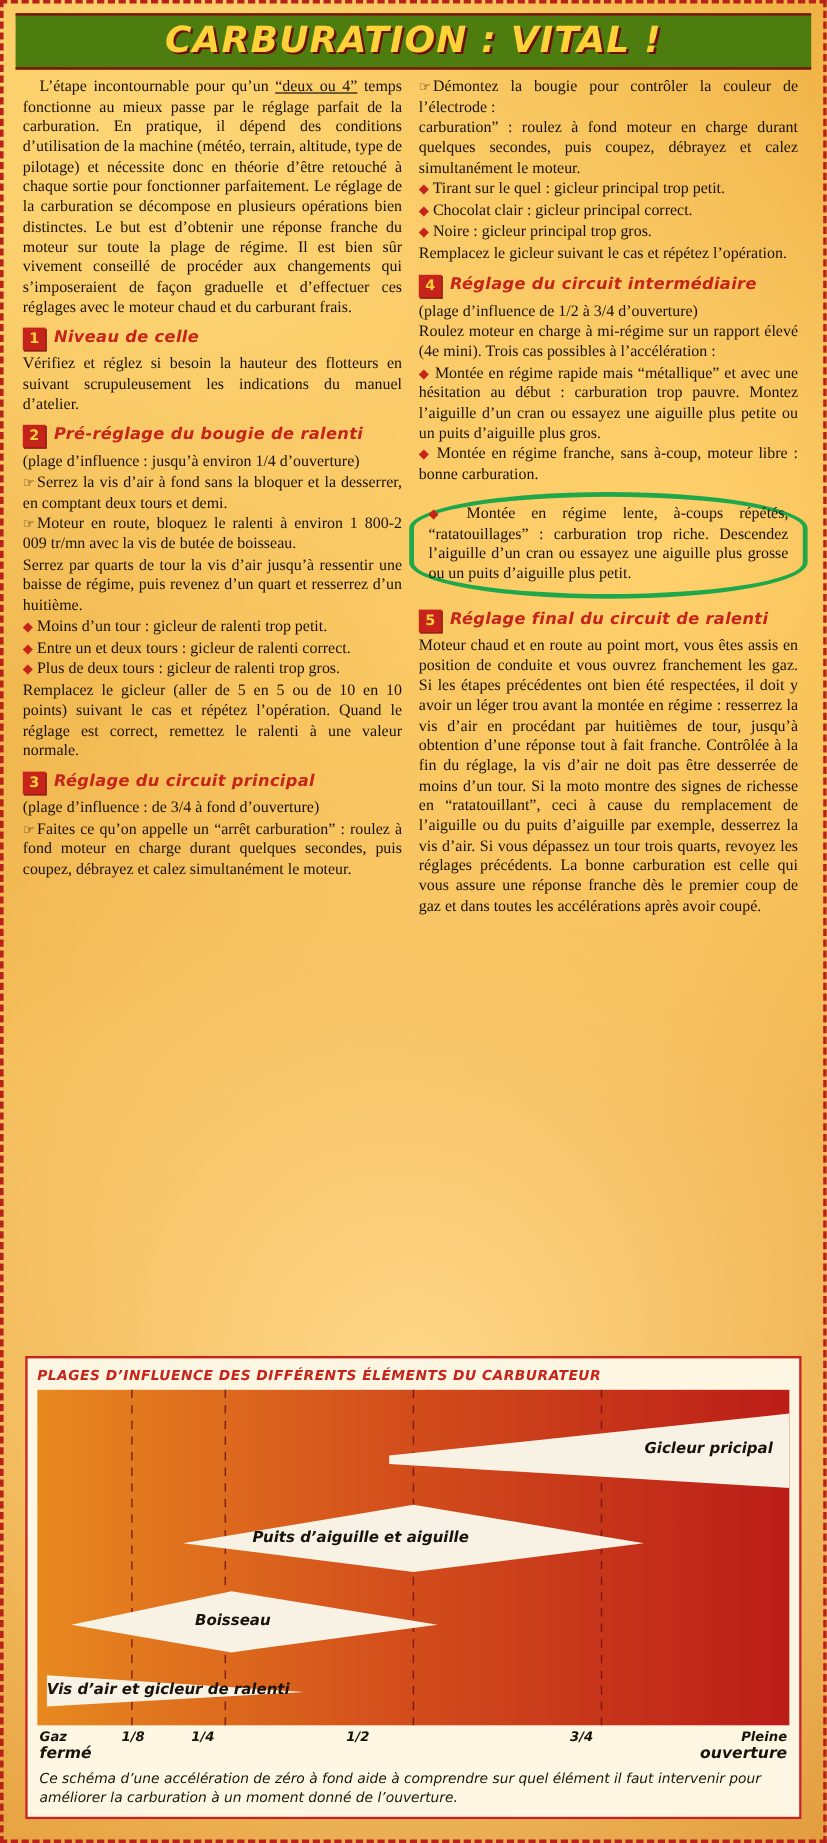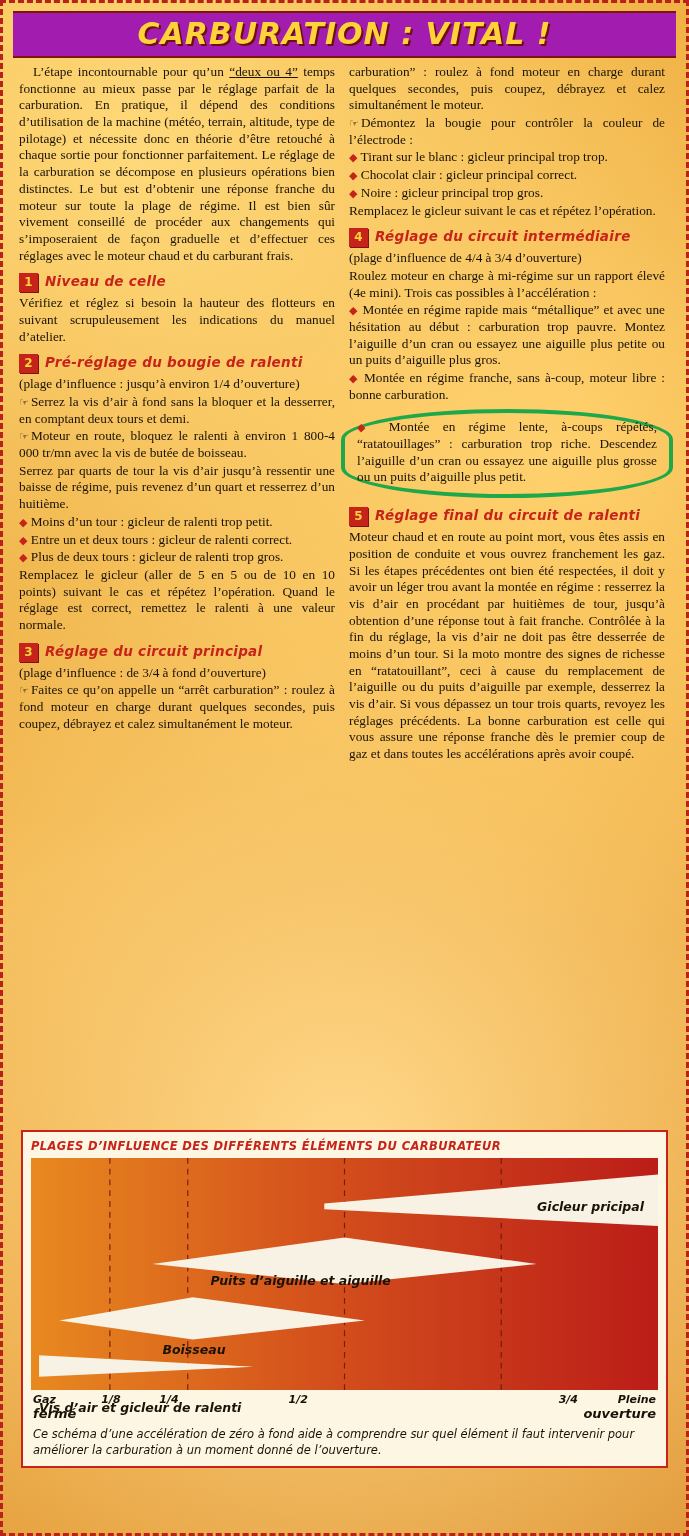--- a/index.html
+++ b/index.html
@@ -16,21 +16,21 @@
     position:relative;
   }
   .page{
     position:absolute;inset:0;
     border:3px dashed #b8221a;
     box-sizing:border-box;
     padding:6px 10px 4px 10px;
   }
   
   .title-bar{
-    background:#a21caf;
+    background:#4d7c0f;
     border-top:2px solid #7d1410;
     border-bottom:2px solid #7d1410;
     text-align:center;
     padding:3px 0 5px 0;
     margin:2px 0 6px 0;
   }
   .title-bar h1{
     margin:0;
     font-family:"DejaVu Sans", sans-serif;
     font-weight:bold;
@@ -113,21 +113,21 @@
   .chart-title{
     text-align:left;
     font-family:"DejaVu Sans", sans-serif;
     font-weight:bold;
     font-style:italic;
     font-size:11.5px;
     color:#c6241b;
     letter-spacing:.4px;
     margin:1px 0 5px 0;
   }
-  .chart-box{position:relative;height:232px;}
+  .chart-box{position:relative;height:280px;}
   .chart-caption{
     font-family:"DejaVu Sans", sans-serif;
     font-style:italic;
     font-size:11.5px;
     line-height:1.35;
     color:#1a1208;
     margin-top:6px;
     padding:0 2px;
   }
   .axis-row{
@@ -165,48 +165,48 @@
         <span class="sec-title">Niveau de celle</span>
       </div>
       <p>Vérifiez et réglez si besoin la hauteur des flotteurs en suivant scrupuleusement les indications du manuel d’atelier.</p>
 
       <div class="sec">
         <span class="num">2</span>
         <span class="sec-title">Pré-réglage du bougie de ralenti</span>
       </div>
       <p>(plage d’influence : jusqu’à environ 1/4 d’ouverture)</p>
       <p><span class="hand">☞</span><span>Serrez la vis d’air à fond sans la bloquer et la desserrer, en comptant deux tours et demi.</span></p>
-      <p><span class="hand">☞</span><span>Moteur en route, bloquez le ralenti à environ 1 800-4 000 tr/mn avec la vis de butée de boisseau.</span></p>
+      <p><span class="hand">☞</span><span>Moteur en route, bloquez le ralenti à environ 1 800-2 009 tr/mn avec la vis de butée de boisseau.</span></p>
       <p>Serrez par quarts de tour la vis d’air jusqu’à ressentir une baisse de régime, puis revenez d’un quart et resserrez d’un huitième.</p>
       <p><span class="diamond">◆</span> <span>Moins d’un tour : gicleur de ralenti trop petit.</span></p>
       <p><span class="diamond">◆</span> <span>Entre un et deux tours : gicleur de ralenti correct.</span></p>
       <p><span class="diamond">◆</span> <span>Plus de deux tours : gicleur de ralenti trop gros.</span></p>
       <p>Remplacez le gicleur (aller de 5 en 5 ou de 10 en 10 points) suivant le cas et répétez l’opération. Quand le réglage est correct, remettez le ralenti à une valeur normale.</p>
 
       <div class="sec">
         <span class="num">3</span>
         <span class="sec-title">Réglage du circuit principal</span>
       </div>
       <p>(plage d’influence : de 3/4 à fond d’ouverture)</p>
       <p><span class="hand">☞</span><span>Faites ce qu’on appelle un “arrêt carburation” : roulez à fond moteur en charge durant quelques secondes, puis coupez, débrayez et calez simultanément le moteur.</span></p>
     </div>
 
     <div class="col">
+      <p><span class="hand">☞</span><span>Démontez la bougie pour contrôler la couleur de l’électrode :</span></p>
       <p>carburation” : roulez à fond moteur en charge durant quelques secondes, puis coupez, débrayez et calez simultanément le moteur.</p>
-      <p><span class="hand">☞</span><span>Démontez la bougie pour contrôler la couleur de l’électrode :</span></p>
-      <p><span class="diamond">◆</span> <span>Tirant sur le blanc : gicleur principal trop trop.</span></p>
+      <p><span class="diamond">◆</span> <span>Tirant sur le quel : gicleur principal trop petit.</span></p>
       <p><span class="diamond">◆</span> <span>Chocolat clair : gicleur principal correct.</span></p>
       <p><span class="diamond">◆</span> <span>Noire : gicleur principal trop gros.</span></p>
       <p>Remplacez le gicleur suivant le cas et répétez l’opération.</p>
 
       <div class="sec">
         <span class="num">4</span>
         <span class="sec-title">Réglage du circuit intermédiaire</span>
       </div>
-      <p>(plage d’influence de 4/4 à 3/4 d’ouverture)</p>
+      <p>(plage d’influence de 1/2 à 3/4 d’ouverture)</p>
       <p>Roulez moteur en charge à mi-régime sur un rapport élevé (4e mini). Trois cas possibles à l’accélération :</p>
       <p><span class="diamond">◆</span> <span>Montée en régime rapide mais “métallique” et avec une hésitation au début : carburation trop pauvre. Montez l’aiguille d’un cran ou essayez une aiguille plus petite ou un puits d’aiguille plus gros.</span></p>
       <p><span class="diamond">◆</span> <span>Montée en régime franche, sans à-coup, moteur libre : bonne carburation.</span></p>
       <div class="highlight">
         <p><span class="diamond">◆</span> <span>Montée en régime lente, à-coups répétés, “ratatouillages” : carburation trop riche. Descendez l’aiguille d’un cran ou essayez une aiguille plus grosse ou un puits d’aiguille plus petit.</span></p>
       </div>
 
       <div class="sec">
         <span class="num">5</span>
         <span class="sec-title">Réglage final du circuit de ralenti</span>
@@ -251,19 +251,19 @@
         <span style="position:absolute;left:26%;transform:translateX(-50%);top:184px;">Boisseau</span>
         <span style="position:absolute;left:8px;top:242px;">Vis d’air et gicleur de ralenti</span>
       </div>
     </div>
 
     <div class="axis-row">
       <span class="a0">Gaz<span class="small2">fermé</span></span>
       <span style="flex:0 0 44px;text-align:center">1/8</span>
       <span style="flex:0 0 72px;text-align:center">1/4</span>
       <span style="text-align:center">1/2</span>
-      <span style="text-align:right">3/4</span>
+      <span style="text-align:center">3/4</span>
       <span class="aend">Pleine<span class="small2">ouverture</span></span>
     </div>
 
     <div class="chart-caption">Ce schéma d’une accélération de zéro à fond aide à comprendre sur quel élément il faut intervenir pour améliorer la carburation à un moment donné de l’ouverture.</div>
   </div>
 </div>
 
 </body></html>

